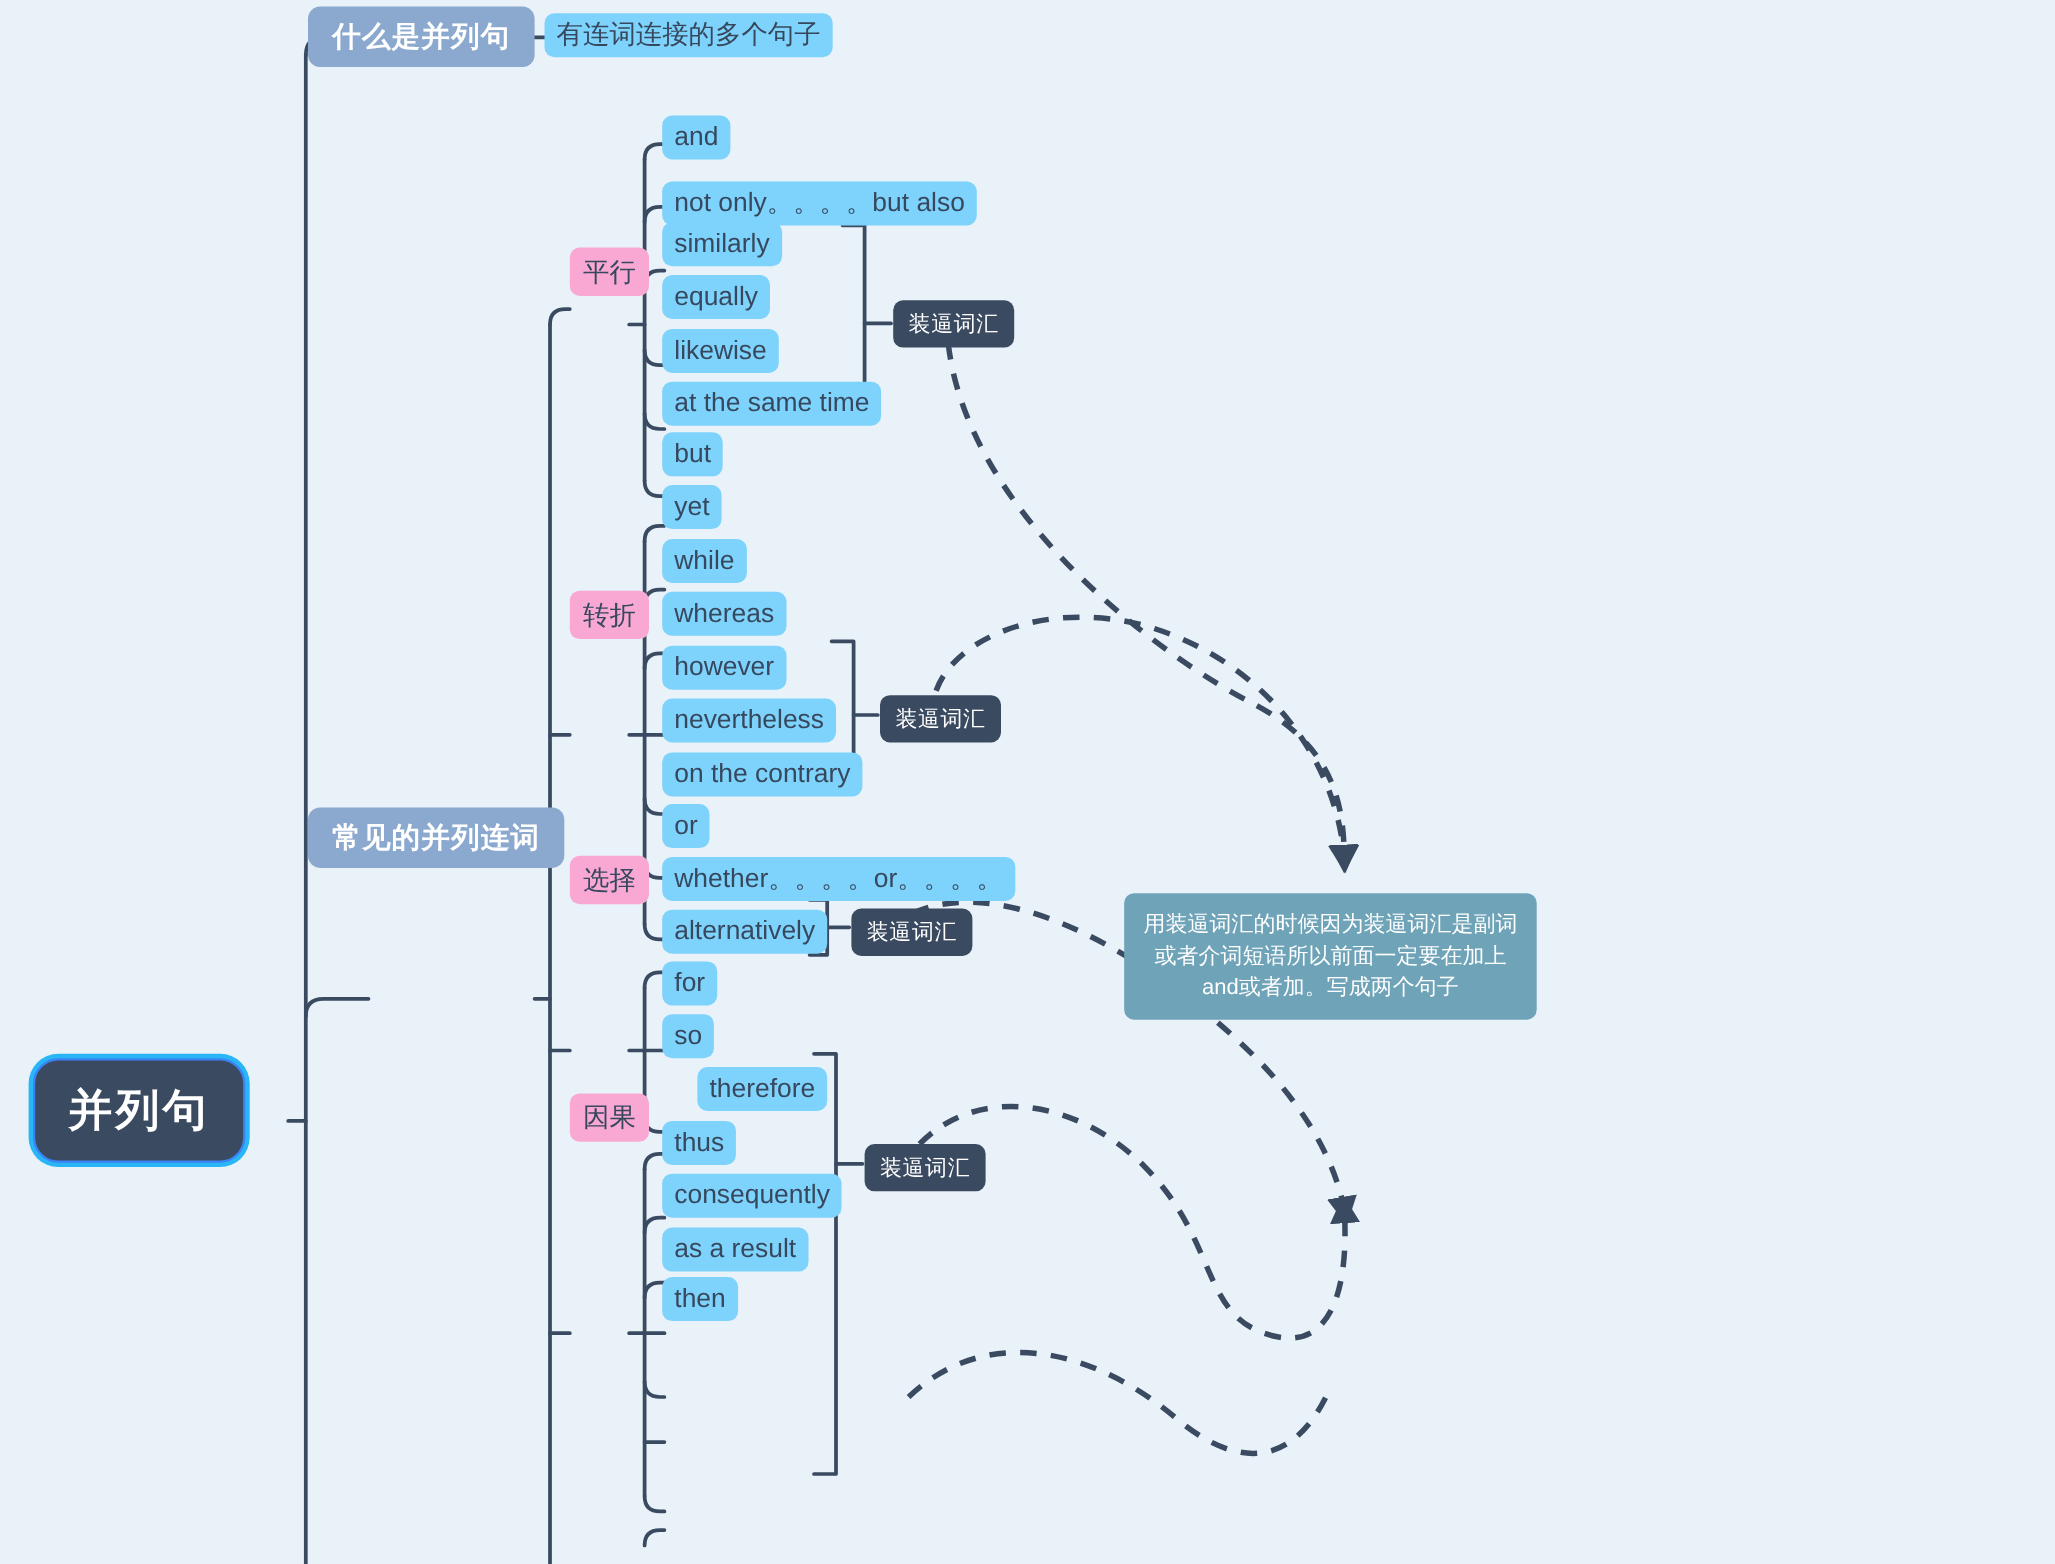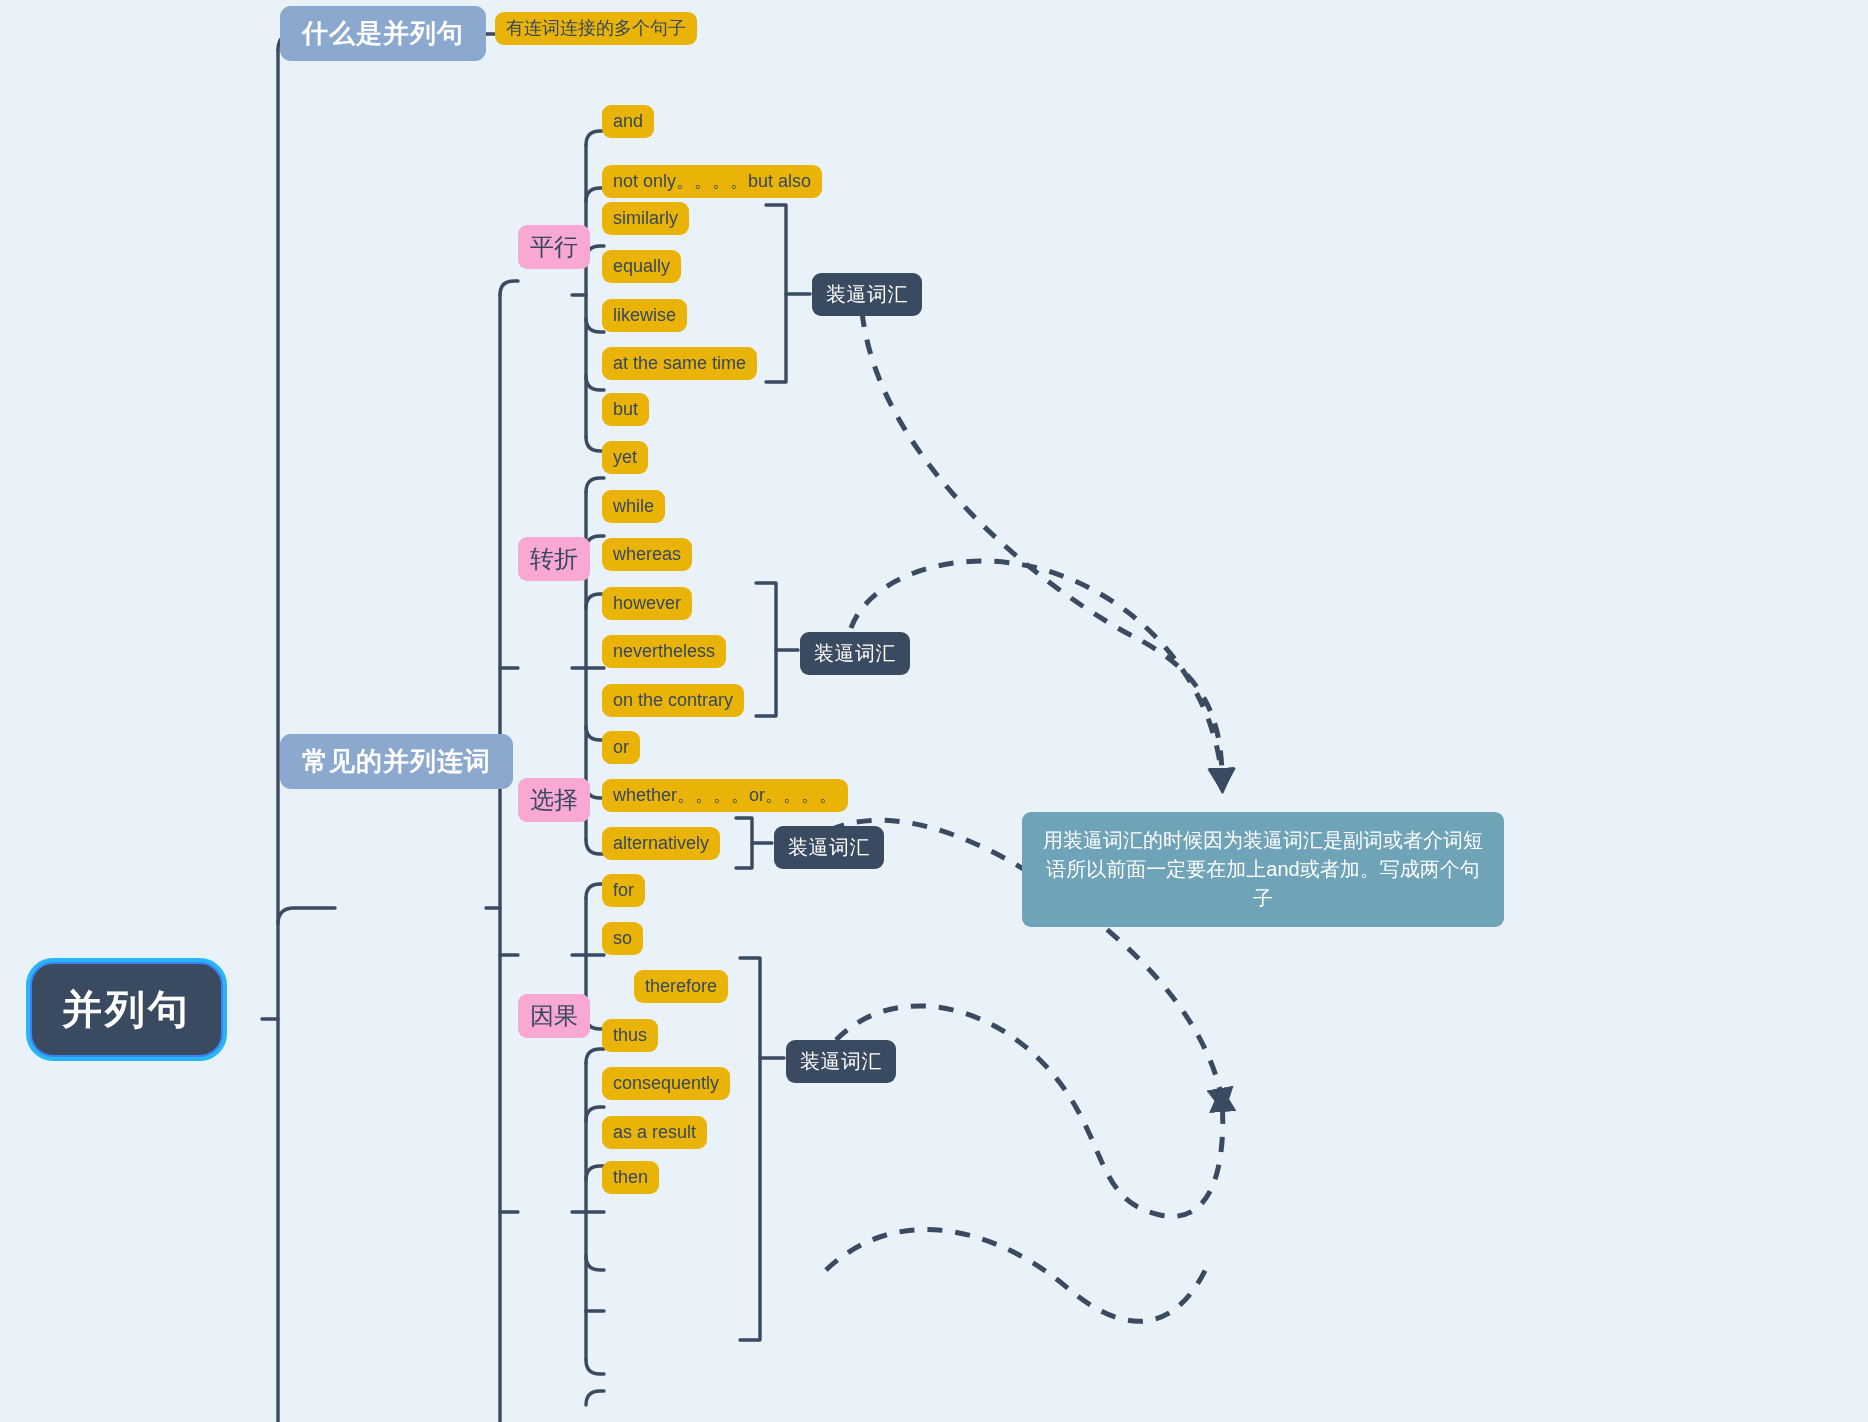--- a/index.html
+++ b/index.html
@@ -17,24 +17,24 @@
   .node{
     position:absolute;
     box-sizing:border-box;
     display:flex;align-items:center;justify-content:center;
     white-space:nowrap;
     color:#35465c;
   }
 
   
   .leaf{
-    background:#eab308;
+    background:#7dd3fc;
     border-radius:9px;
     padding:5px 11px;
-    font-size:18px;
+    font-size:24px;
     line-height:1.25;
     color:#37485e;
   }
 
   
   .cat{
     background:#f9a8d4;
     border-radius:9px;
     padding:6px 12px;
     font-size:24px;
@@ -229,17 +229,17 @@
   <div class="node leaf" style="left:602px;top:874px;">for</div>
   <div class="node leaf" style="left:602px;top:922px;">so</div>
   <div class="node leaf" style="left:634px;top:970px;">therefore</div>
   <div class="node leaf" style="left:602px;top:1019px;">thus</div>
   <div class="node leaf" style="left:602px;top:1067px;">consequently</div>
   <div class="node leaf" style="left:602px;top:1116px;">as a result</div>
   <div class="node badge" style="left:786px;top:1040px;">装逼词汇</div>
 
   <div class="node leaf" style="left:602px;top:1161px;">then</div>
 
-  <div class="note" style="left:1022px;top:812px;width:482px;">
+  <div class="note" style="left:1022px;top:812px;width:375px;">
     <span>用装逼词汇的时候因为装逼词汇是副词或者介词短语所以前面一定要在加上and或者加。写成两个句子</span>
   </div>
 
 </div>
 
 </body></html>

